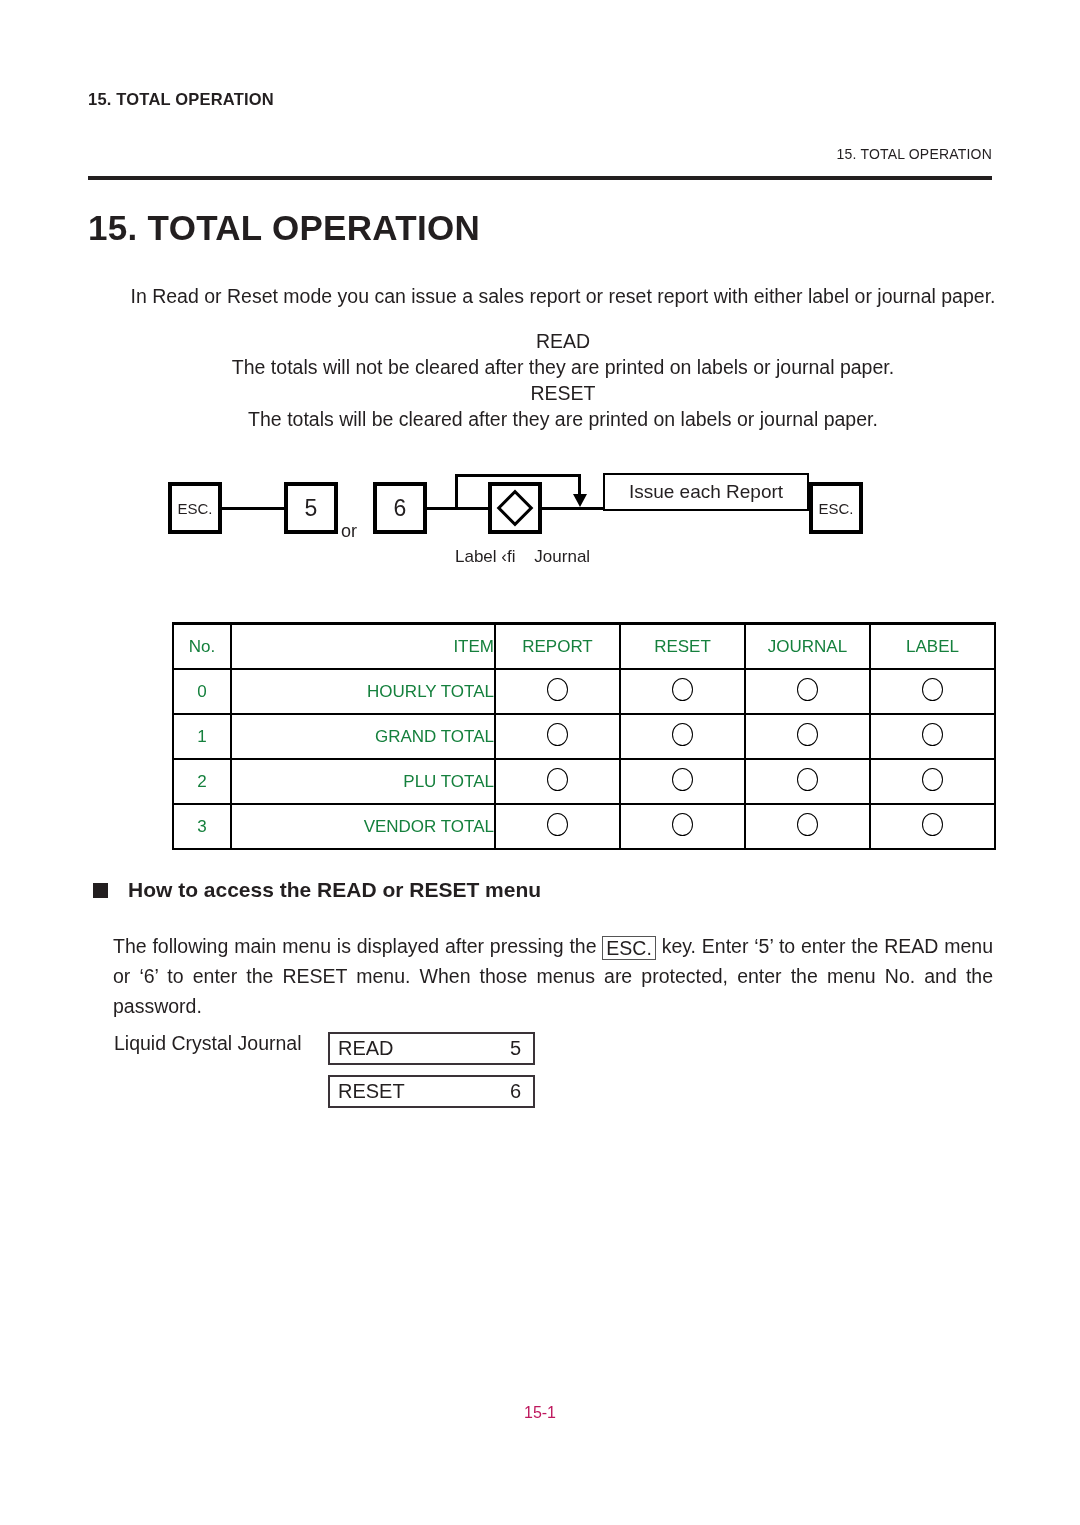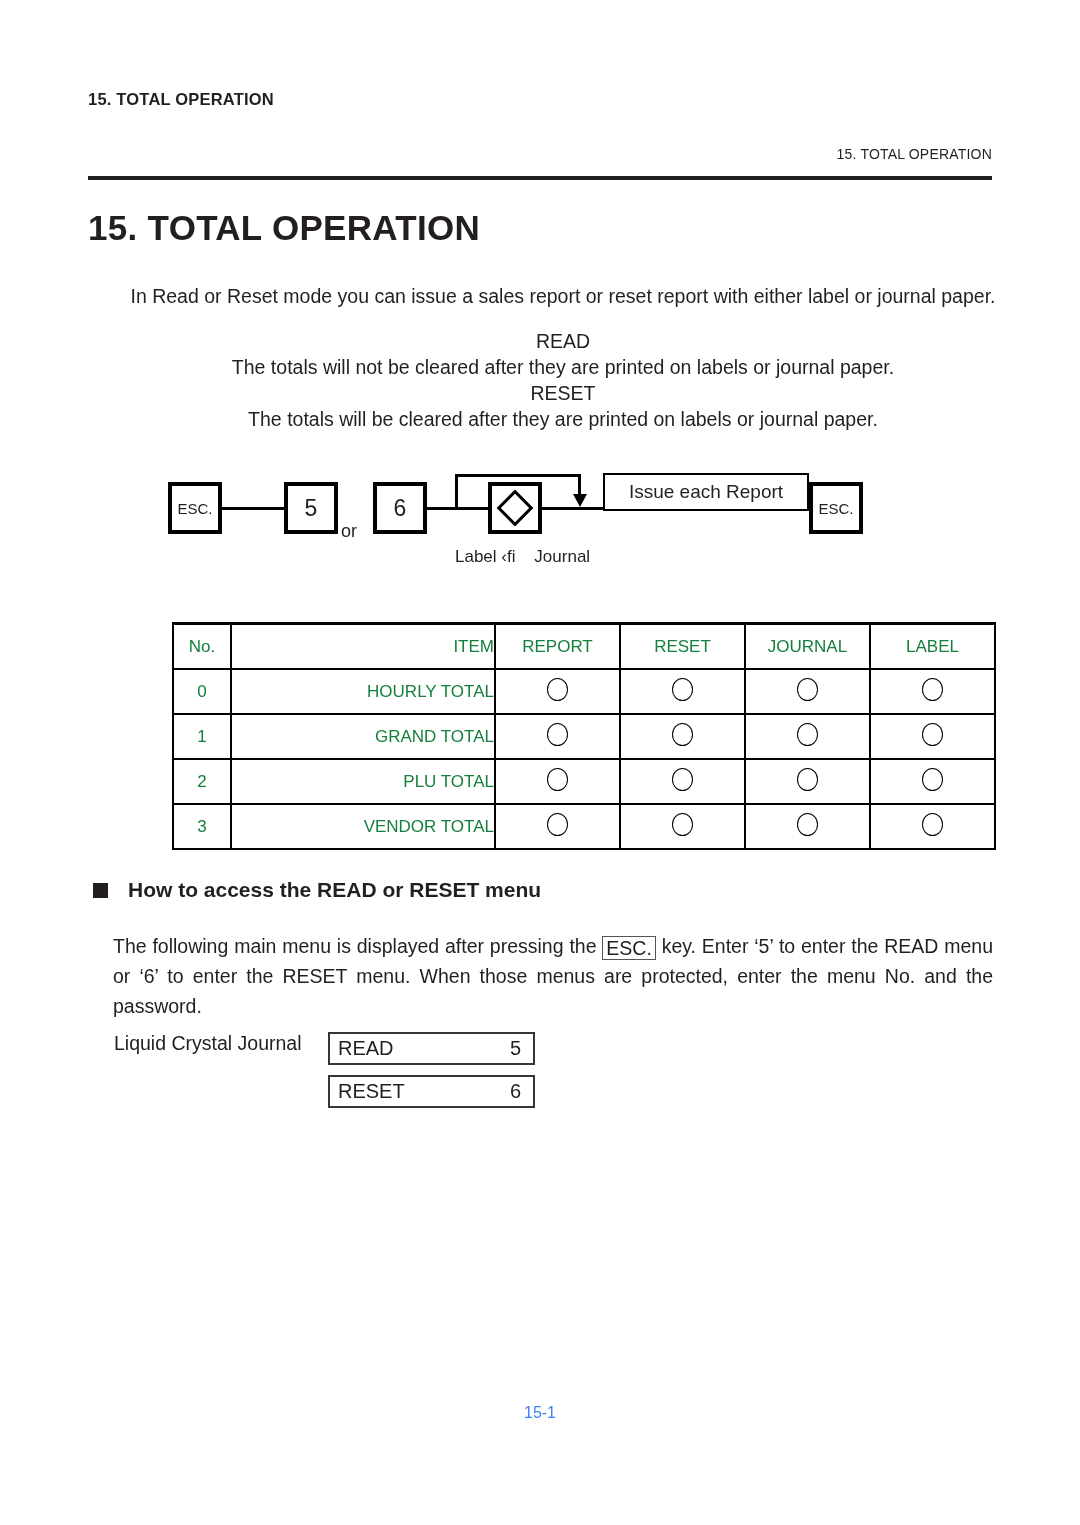--- a/index.html
+++ b/index.html
@@ -216,21 +216,21 @@
   .lcd-reset { top: 1075px; }
 
   
   .footer {
     position: absolute;
     left: 0;
     right: 0;
     top: 1404px;
     text-align: center;
     font-size: 16px;
-    color: #3b82f6;
+    color: #be185d;
   }
 </style>
 </head>
 <body>
 
 <div class="page">
 
   <div class="hdr-left">15. TOTAL OPERATION</div>
   <div class="hdr-right">15.  TOTAL OPERATION</div>
   <div class="hdr-rule"></div>

